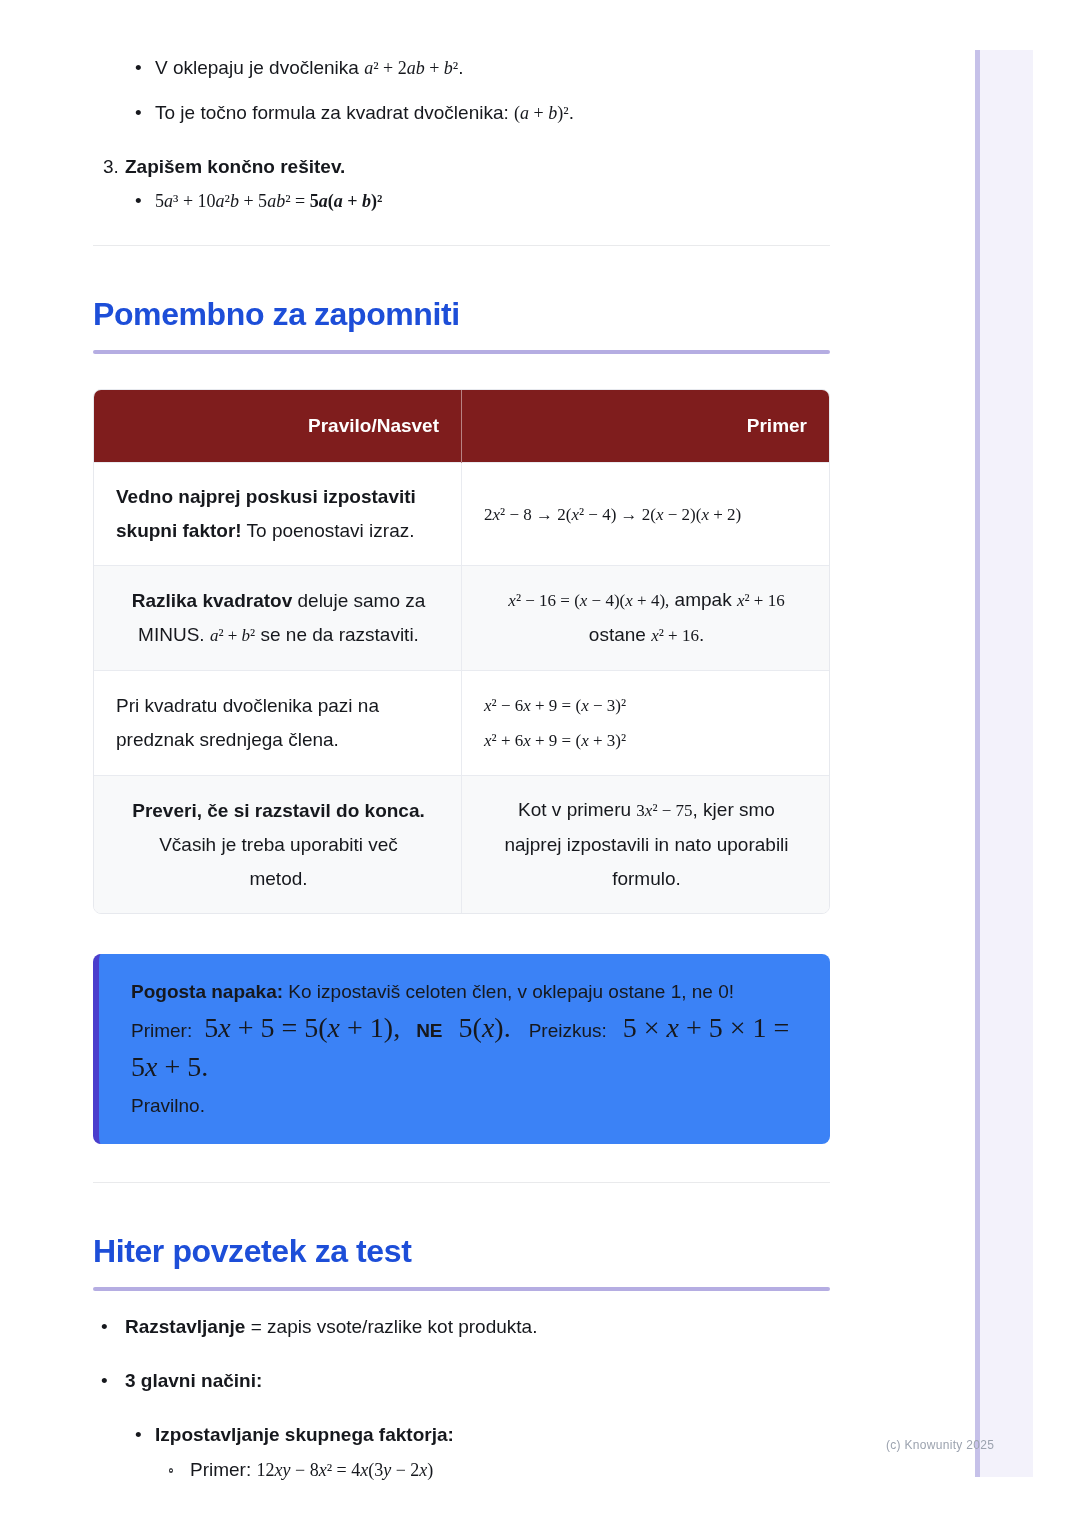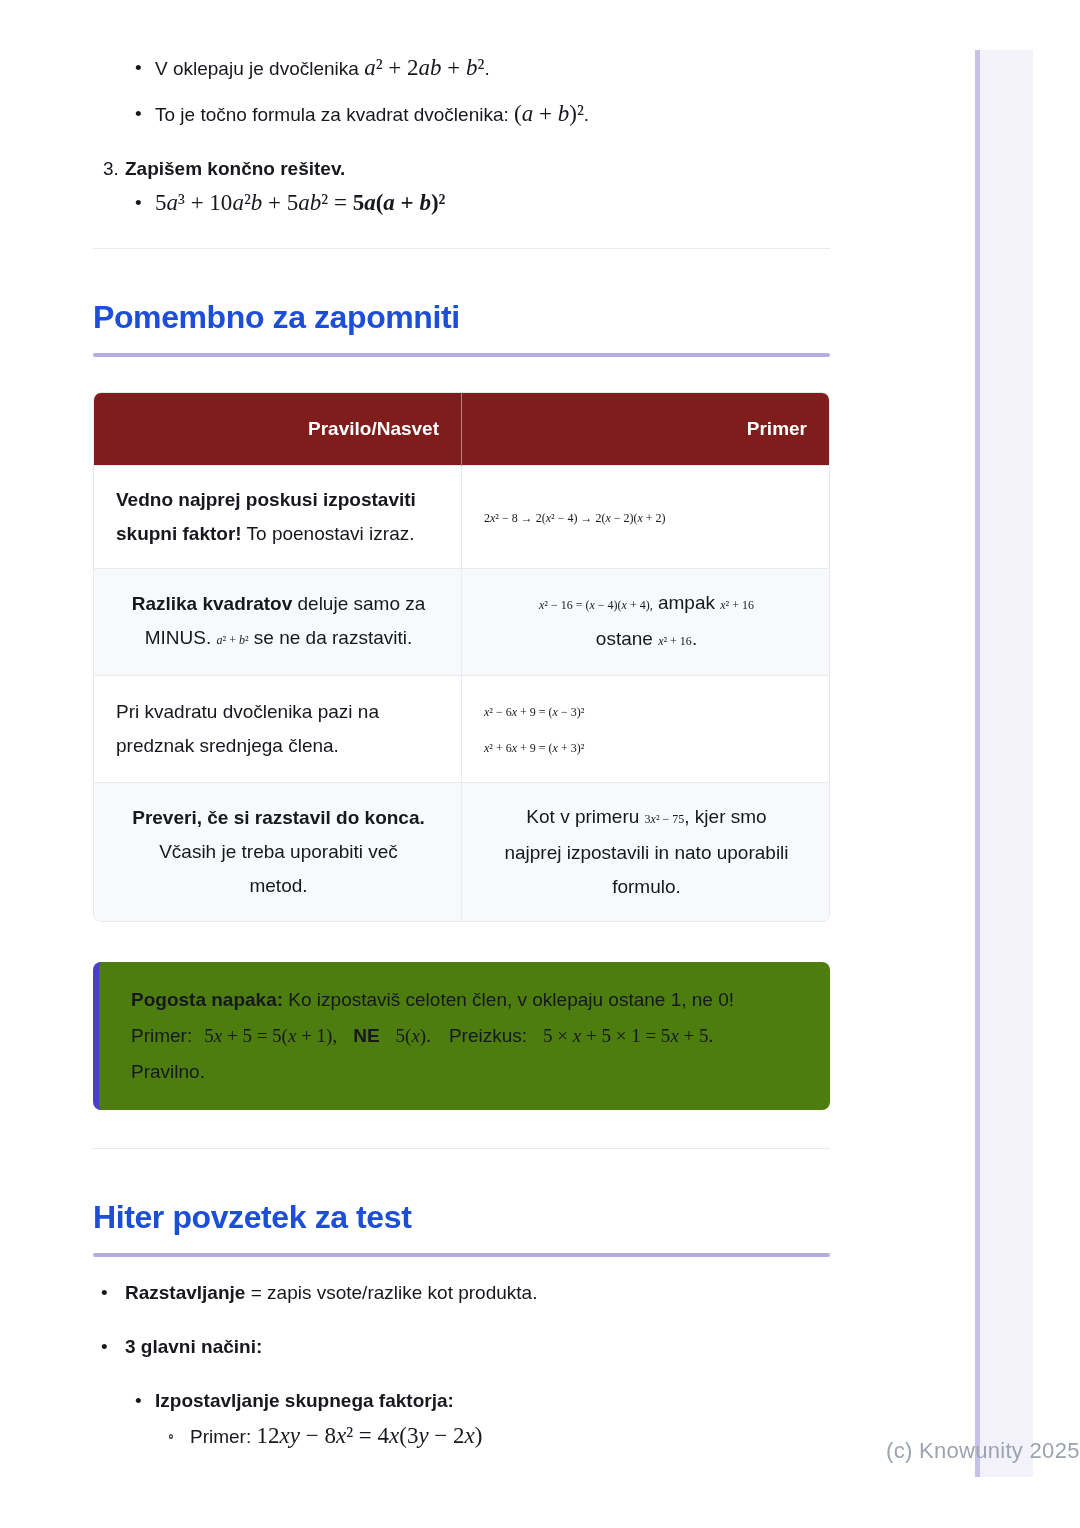--- a/index.html
+++ b/index.html
@@ -6,21 +6,21 @@
   body{
     width:1080px;height:1528px;position:relative;overflow:hidden;
     font-family:"Liberation Sans", sans-serif;color:#16181d;
     -webkit-font-smoothing:antialiased;
   }
   .content{position:absolute;left:93px;top:0;width:737px;}
 
   
   .t{font-size:19px;line-height:28px;}
   .b{font-weight:700;}
-  .math{font-family:"Liberation Serif", serif;font-size:23px;}
+  .math{font-family:"Liberation Serif", serif;font-size:18px;}
   .math.bold{font-weight:700;text-align:right;}
 
   
   .li{position:relative;font-size:19px;line-height:28px;}
   .li .marker{position:absolute;top:0;color:#16181d;}
   .l1{padding-left:32px;}  .l1 .marker{left:8px;}
   .l2{padding-left:62px;}  .l2 .marker{left:42px;}
   .l3{padding-left:97px;}  .l3 .marker{left:75px;font-size:16px;top:1px;}
   .marker.dot::before{content:"\2022";}
   .marker.circle::before{content:"\25E6";}
@@ -41,40 +41,40 @@
   
   .table-wrap{margin-top:35px;border:1px solid #e7e9ee;border-radius:8px;overflow:hidden;}
   table{width:100%;border-collapse:collapse;table-layout:fixed;}
   th{background:#7f1d1d;color:#ffffff;text-align:right;font-size:19px;font-weight:700;
      padding:24px 22px;line-height:24px;}
   th + th{border-left:1px solid rgba(255,255,255,0.45);}
   td{padding:17px 20px 17px 22px;font-size:19px;line-height:34px;vertical-align:middle;
      border-top:1px solid #e9ebf0;}
   td + td{border-left:1px solid #e9ebf0;}
   tbody tr:nth-child(2n) td{background:#f8f9fa;text-align:center;}
-  td .math{font-size:12px;}
+  td .math{font-size:17px;}
 
   
-  .callout{margin-top:40px;background:#4d7c0f;border-left:6px solid #4a3ecd;
+  .callout{margin-top:40px;background:#3b82f6;border-left:6px solid #4a3ecd;
      border-radius:8px;padding:20px 30px 20px 32px;font-size:19px;line-height:36px;}
-  .callout .math{font-size:19px;}
+  .callout .math{font-size:28px;}
   .gap-s{margin-left:12px;} .gap-m{margin-left:16px;} .gap-l{margin-left:18px;}
 
   
   .summary{margin-top:22px;}
   .summary .li.item2{margin-top:26px;}
   .summary .li.sub{margin-top:26px;}
   .summary .li.sub3a{margin-top:6px;}
   .summary .li.sub3b{line-height:30px;}
 
   
   .right-strip{position:absolute;left:975px;top:50px;width:58px;height:1427px;
      background:#f3f2fb;border-left:5px solid #c6c1e9;box-sizing:border-box;}
 
-  .footer{position:absolute;left:886px;top:1438px;font-size:22px;letter-spacing:0.3px;
+  .footer{position:absolute;left:886px;top:1438px;font-size:12px;letter-spacing:0.3px;
      color:#9ca3af;z-index:2;}
 </style>
 </head>
 <body>
 
 <div class="content">
 
   <section class="intro">
     <div class="li l2">
       <span class="marker dot"></span>

